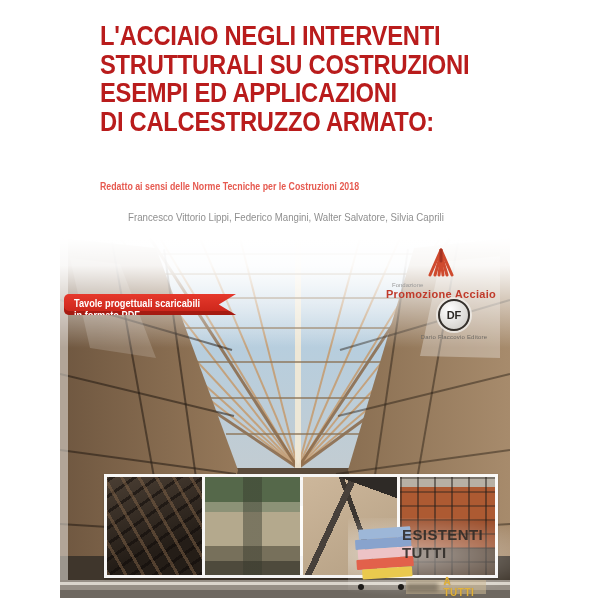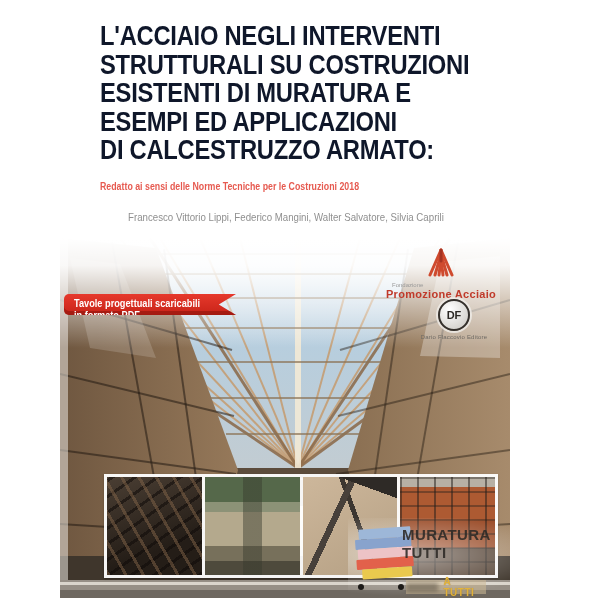--- a/index.html
+++ b/index.html
@@ -3,21 +3,21 @@
 <meta charset="utf-8">
 <style>
   html,body{margin:0;padding:0;}
   body{
     width:600px;height:600px;position:relative;background:#ffffff;
     font-family:"Liberation Sans",sans-serif;overflow:hidden;
   }
   .cover{position:absolute;left:60px;top:0;width:450px;height:598px;}
 
   
-  .title{position:absolute;left:40px;top:22px;color:#0f172a;font-weight:bold;
+  .title{position:absolute;left:40px;top:22px;color:#b91c1c;font-weight:bold;
          font-size:27px;line-height:28.5px;letter-spacing:-0.3px;}
   .cond{display:inline-block;transform:scaleX(0.88);transform-origin:0 0;white-space:nowrap;}
   .subtitle{position:absolute;left:40px;top:181px;color:#e65a50;font-size:10px;font-weight:bold;}
   .authors{position:absolute;left:40px;top:211px;color:#8f8f8f;font-size:11px;margin-left:28px;}
 
   
   .photo{position:absolute;left:0;top:238px;width:450px;height:360px;overflow:hidden;}
   .photo-fade{position:absolute;left:0;top:238px;width:450px;height:110px;pointer-events:none;
     background:linear-gradient(#ffffff 0%,rgba(255,255,255,.93) 25%,rgba(255,255,255,.55) 55%,rgba(255,255,255,0) 100%);}
 
@@ -180,21 +180,20 @@
       <rect x="0" y="344" width="450" height="3" fill="#dad5cc"></rect>
       <rect x="0" y="352" width="450" height="8" fill="#6e6860"></rect>
       <rect x="0" y="0" width="8" height="342" fill="#e9e6e0" opacity="0.55"></rect>
     </svg>
   </div>
   <div class="photo-fade"></div>
 
   <div class="title">
     <div><span class="cond">L'ACCIAIO NEGLI INTERVENTI</span></div>
     <div><span class="cond">STRUTTURALI SU COSTRUZIONI</span></div>
-    <div><span class="cond">ESISTENTI DI MURATURA E</span></div>
     <div><span class="cond">ESEMPI ED APPLICAZIONI</span></div>
     <div><span class="cond">DI CALCESTRUZZO ARMATO:</span></div>
   </div>
   <div class="subtitle">
     <span class="cond">Redatto ai sensi delle Norme Tecniche per le Costruzioni 2018</span>
   </div>
   <div class="authors">
     <span class="cond">Francesco Vittorio Lippi, Federico Mangini, Walter Salvatore, Silvia Caprili</span>
   </div>
 
@@ -235,21 +234,21 @@
     <div class="stack">
       <div class="stripe s0"></div>
       <div class="stripe s1"></div>
       <div class="stripe s2"></div>
       <div class="stripe s3"></div>
       <div class="stripe s4"></div>
     </div>
     <div class="wheel w1"></div>
     <div class="wheel w2"></div>
     <div class="stk-text">
-      <div>MURATURA</div>
+      <div>ESISTENTI</div>
       <div>TUTTI</div>
     </div>
     <div class="tagline-bar">
       <div class="obscured"></div>
       <span class="tagline">A TUTTI</span>
     </div>
   </div>
 
 </div>
 

